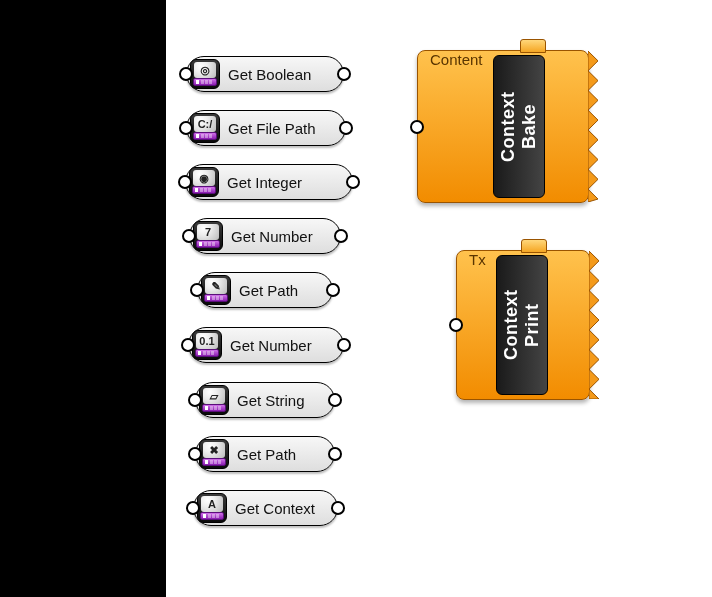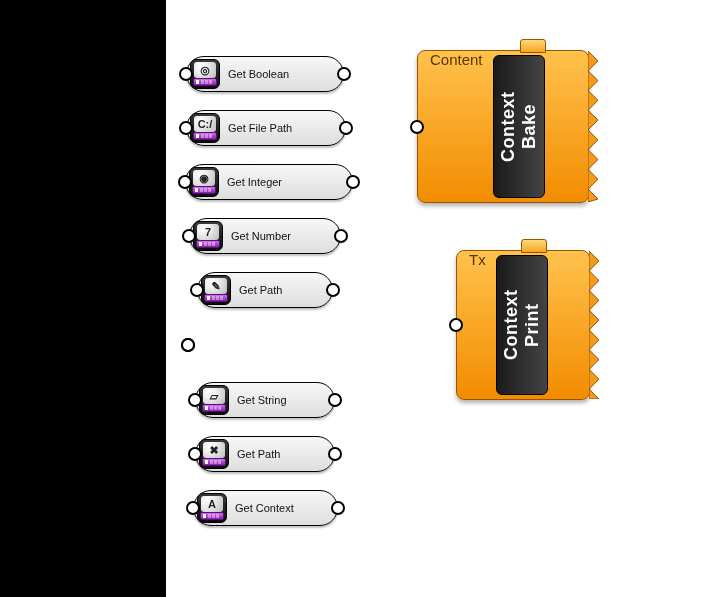--- a/index.html
+++ b/index.html
@@ -77,21 +77,21 @@
   }
   .icon-strip::before {
     content: "";
     position: absolute;
     left: 2px; top: 1px;
     width: 3px; height: 4px;
     background: #fff;
     box-shadow: 5px 0 0 rgba(255,255,255,0.4), 9px 0 0 rgba(255,255,255,0.4), 13px 0 0 rgba(255,255,255,0.4);
   }
   .comp-label {
-    font-size: 11px;
+    font-size: 15px;
     color: #111;
     white-space: nowrap;
   }
 
   
   .orange-module {
     position: absolute;
     display: flex;
   }
   .orange-port {
@@ -208,20 +208,27 @@
       <div class="icon-wrap">
         <div class="icon-inner">✎</div>
         <div class="icon-strip"></div>
       </div>
       <span class="comp-label">Get Path</span>
     </div>
     <div class="port right"></div>
   </div>
 <div class="component" style="left: 181px; top: 324px;">
     <div class="port left"></div>
+    <div class="comp-body" style="width: 156px;">
+      <div class="icon-wrap">
+        <div class="icon-inner">0.1</div>
+        <div class="icon-strip"></div>
+      </div>
+      <span class="comp-label">Get Number</span>
+    </div>
     <div class="port right"></div>
   </div>
 <div class="component" style="left: 188px; top: 379px;">
     <div class="port left"></div>
     <div class="comp-body" style="width: 140px;">
       <div class="icon-wrap">
         <div class="icon-inner">▱</div>
         <div class="icon-strip"></div>
       </div>
       <span class="comp-label">Get String</span>

